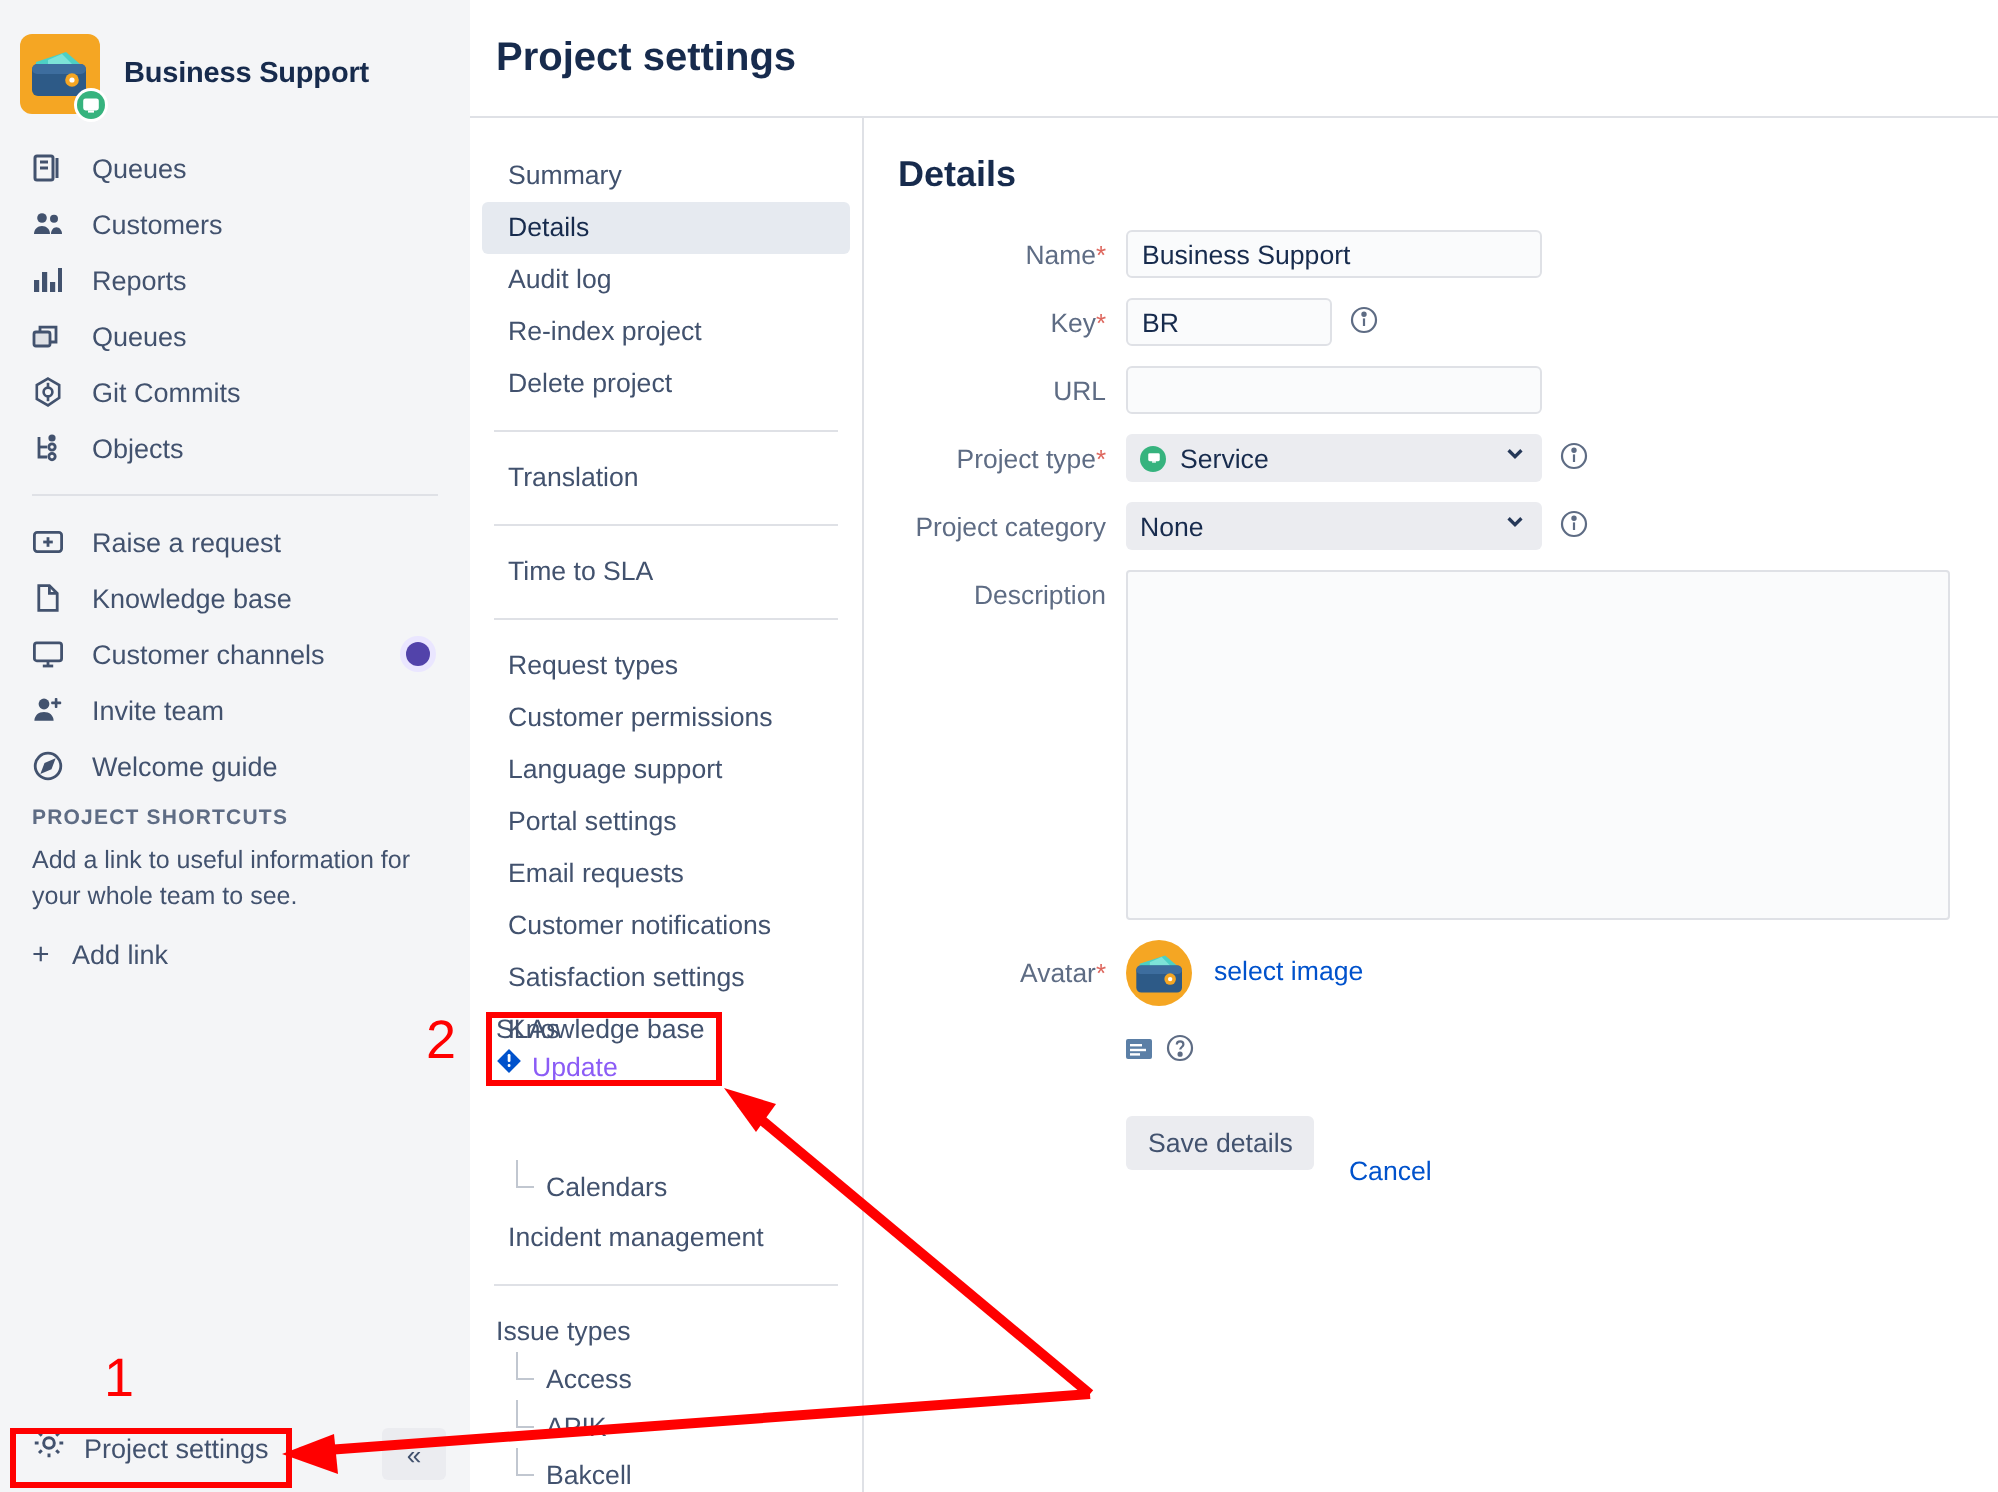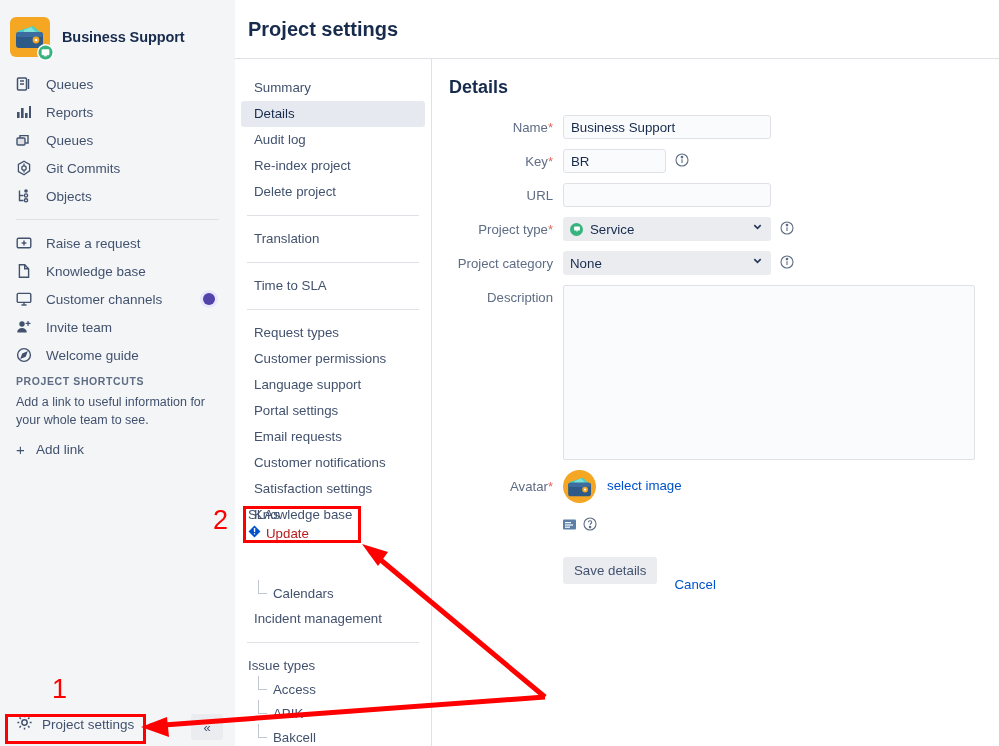--- a/index.html
+++ b/index.html
@@ -109,21 +109,21 @@
   }
   .snav-group-title { font-size: 13.3px; color: #42526e; padding: 5px 8px 5px 13px; }
 
   
   .sla-block {
     position: absolute; left: 9px; top: 445px; width: 112px;
     padding: 3px 6px 4px 4px;
   }
   .sla-title { font-size: 13.3px; color: #42526e; line-height: 16px; }
   .sla-update { display: flex; align-items: center; margin-top: 1px; }
-  .sla-update .lbl { font-size: 13.3px; color: #b91c1c; margin-left: 5px; }
+  .sla-update .lbl { font-size: 13.3px; color: #8b5cf6; margin-left: 5px; }
 
   
   .main-pane { flex: 1; padding: 18px 0 0 17px; overflow: hidden; }
   .details-h { font-size: 18px; font-weight: bold; color: #172b4d; margin-bottom: 17px; }
   .frow { display: flex; align-items: flex-start; margin-bottom: 10px; }
   .flabel {
     width: 114px; flex: 0 0 114px; text-align: right; padding-right: 10px;
     font-size: 13.2px; color: #5e6c84; padding-top: 5px;
   }
   .req { color: #de685f; font-size: 13px; }
@@ -211,20 +211,31 @@
           <svg width="16" height="16" viewBox="0 0 16 16" fill="none" stroke="#42526e" stroke-width="1.5">
             <rect x="1.5" y="2" width="9" height="12" rx="1"></rect>
               <line x1="4" y1="5" x2="8" y2="5"></line>
             <line x1="4" y1="8" x2="8" y2="8"></line>
               <line x1="12.5" y1="3" x2="12.5" y2="13"></line>
           </svg>
         </span>
         <span class="lbl">Queues</span>
       </div>
 
+      <div class="nav-item">
+        <span class="ico">
+          <svg width="16" height="16" viewBox="0 0 16 16" fill="#42526e">
+            <circle cx="5" cy="5" r="2.4"></circle>
+              <circle cx="11" cy="5.4" r="2"></circle>
+            <path d="M1 13c0-2.4 1.8-4 4-4s4 1.6 4 4z"></path>
+              <path d="M9.5 13c0-2 1.2-3.4 2.7-3.4S15 11 15 13z"></path>
+          </svg>
+        </span>
+        <span class="lbl">Customers</span>
+      </div>
 
       <div class="nav-item">
         <span class="ico">
           <svg width="16" height="16" viewBox="0 0 16 16" fill="#42526e">
             <rect x="1" y="8" width="2.6" height="6"></rect>
               <rect x="5" y="4" width="2.6" height="10"></rect>
             <rect x="9" y="9" width="2.6" height="5"></rect>
               <rect x="13" y="2" width="2" height="12"></rect>
           </svg>
         </span>

